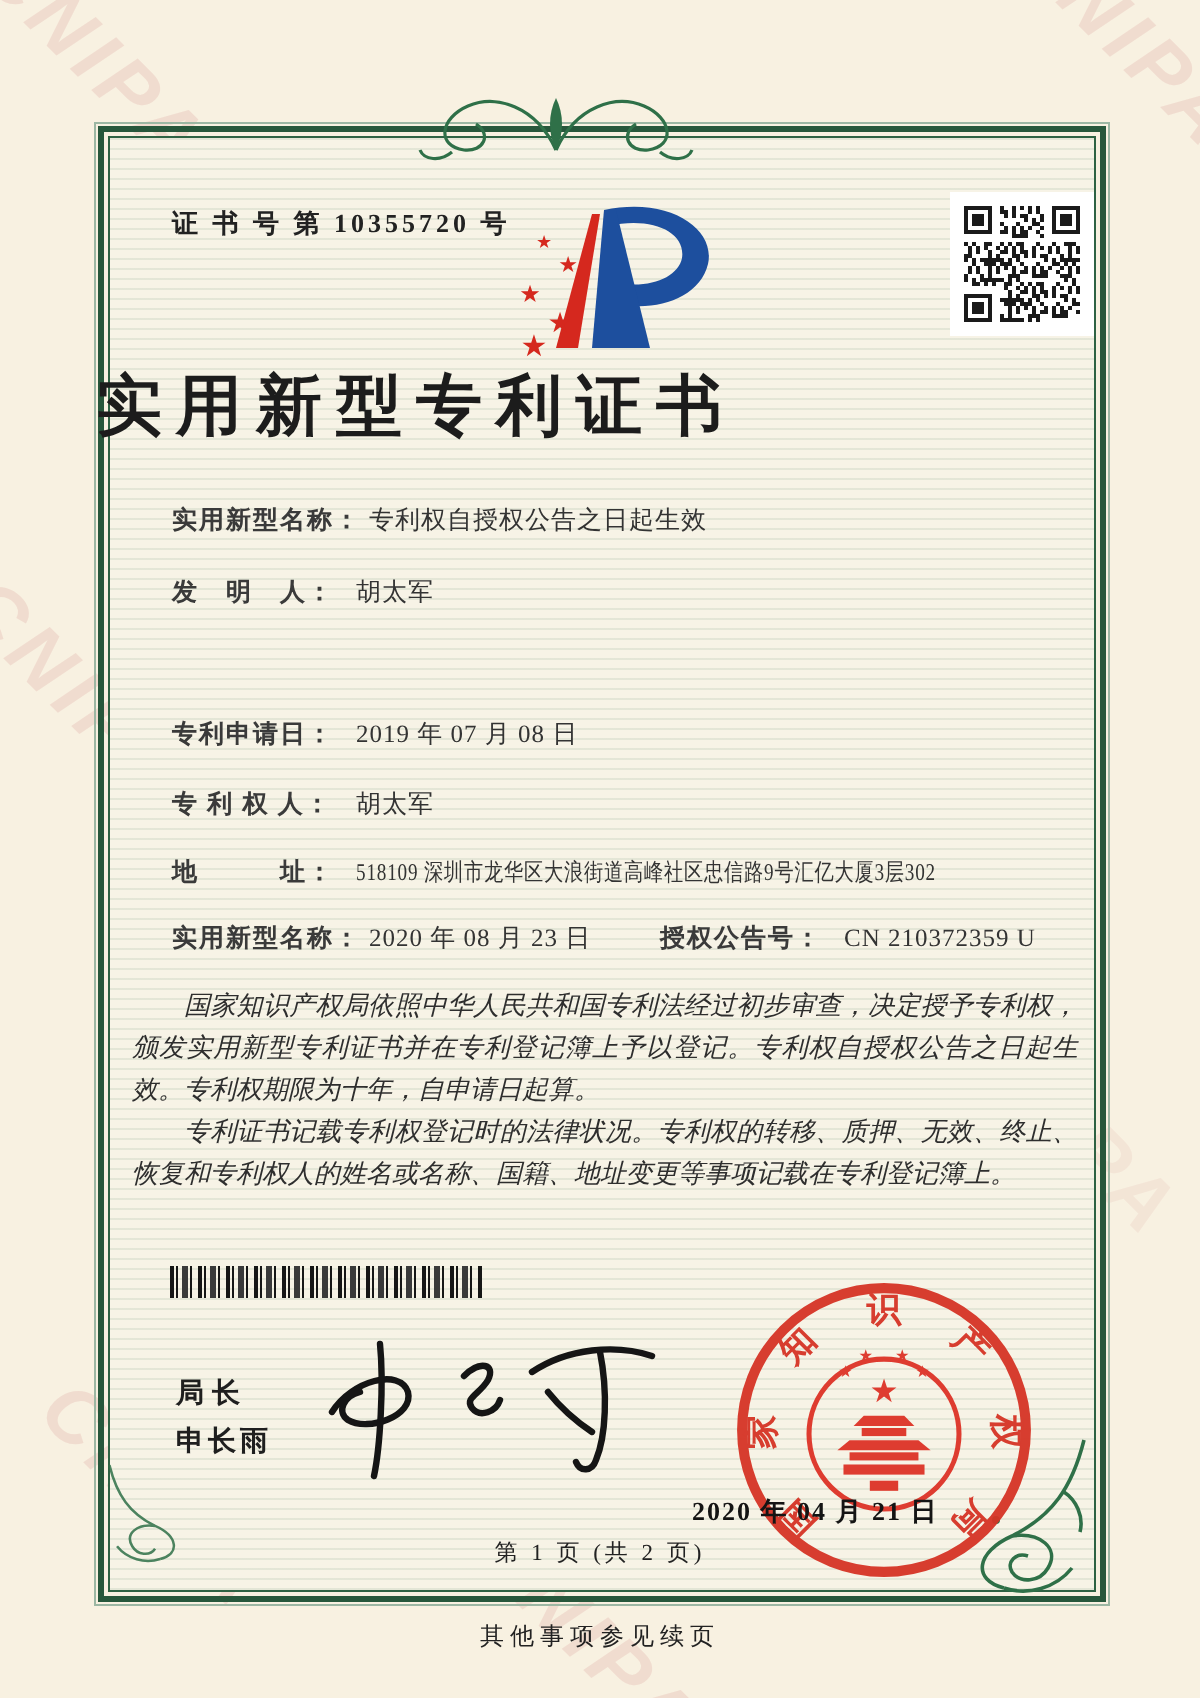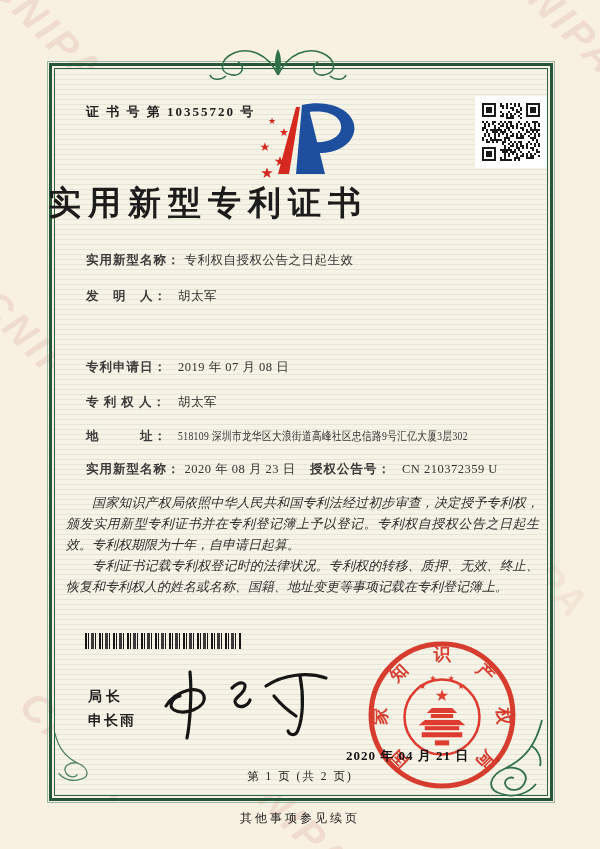--- a/index.html
+++ b/index.html
@@ -37,21 +37,21 @@
   .logo .star{font-family:"DejaVu Sans",sans-serif}
   .qr{position:absolute;left:475px;top:96px;width:72px;height:72px;background:#ffffff;z-index:4;
       display:flex;align-items:center;justify-content:center}
   .title{position:absolute;left:48px;width:504px;top:181px;text-align:left;
          font-size:33px;font-weight:bold;letter-spacing:7px;color:#1c1c1c;z-index:4}
   .row{position:absolute;left:86px;font-size:12.5px;white-space:nowrap;z-index:4;color:#333}
   .row .lbl{display:inline-block;min-width:88px;font-weight:bold;letter-spacing:1px;color:#3a3a3a}
   .row .val{margin-left:4px;letter-spacing:.5px}
   .r1{top:252px}.r2{top:288px}.r3{top:323px}.r4{top:359px}.r5{top:394px}.r6{top:428px}.r7{top:461px}
   .addrval{display:inline-block;transform:scaleX(0.8);transform-origin:0 50%;font-size:12px;letter-spacing:0}
-  .grant2{position:absolute;left:224px;top:0;white-space:nowrap}
+  .grant2{position:absolute;left:244px;top:0;white-space:nowrap}
   .paras{position:absolute;left:66px;top:492px;width:473px;z-index:4;
          font-size:13px;line-height:21px;text-align:justify;font-style:italic;color:#2e2e2e}
   .paras p{margin:0;text-indent:2em}
   .barcode{position:absolute;left:85px;top:633px;width:157px;height:16px;z-index:4;
     background:repeating-linear-gradient(90deg,
       #161616 0px,#161616 2px,transparent 2px,transparent 3px,
       #161616 3px,#161616 4px,transparent 4px,transparent 6px,
       #3a3a3a 6px,#3a3a3a 9px,transparent 9px,transparent 10px,
       #161616 10px,#161616 11px,transparent 11px,transparent 14px);}
   .officer{position:absolute;left:88px;z-index:4;font-family:"Liberation Sans","DejaVu Sans",sans-serif;

